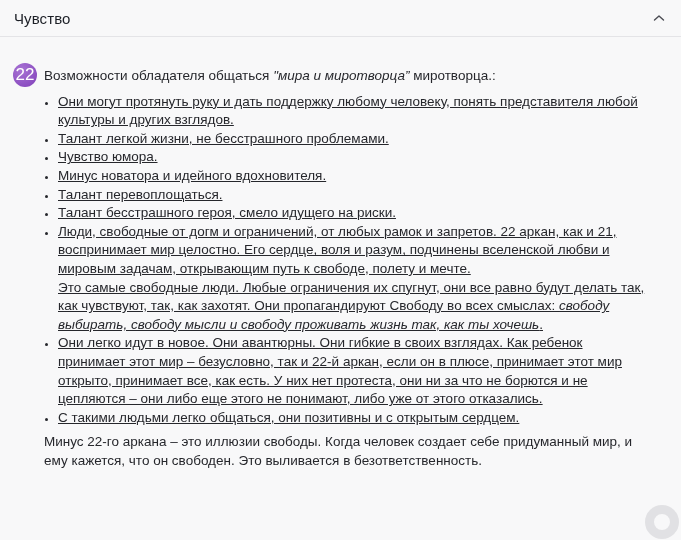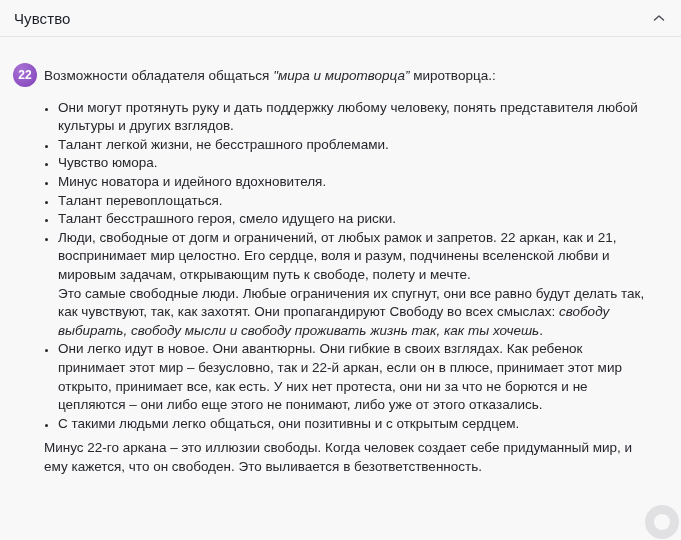--- a/index.html
+++ b/index.html
@@ -40,35 +40,36 @@
   }
   .badge {
     position: absolute;
     left: 13px;
     top: 26px;
     width: 24px;
     height: 24px;
     border-radius: 50%;
     background: radial-gradient(circle at 35% 30%, #a873d4, #8a4cc0 75%);
     color: #ffffff;
-    font-size: 12px;
-    font-weight: bold;
+    font-size: 17px;
+    font-weight: normal;
     display: flex;
     align-items: center;
     justify-content: center;
   }
   .intro {
     min-height: 19px;
     padding-top: 2px;
   }
   .it { font-style: italic; }
   ul.talents {
-    margin-top: 13px;
+    margin-top: 7px;
     padding-left: 14px;
     list-style: disc outside;
+    text-decoration: underline;
   }
   ul.talents li { margin: 0; padding-left: 0; }
   ul.talents li::marker { font-size: 11px; }
   .paragraphs { margin-top: 6px; }
   .para + .para { margin-top: 11px; }
   
   .watermark {
     position: absolute;
     right: 0;
     bottom: 1px;

